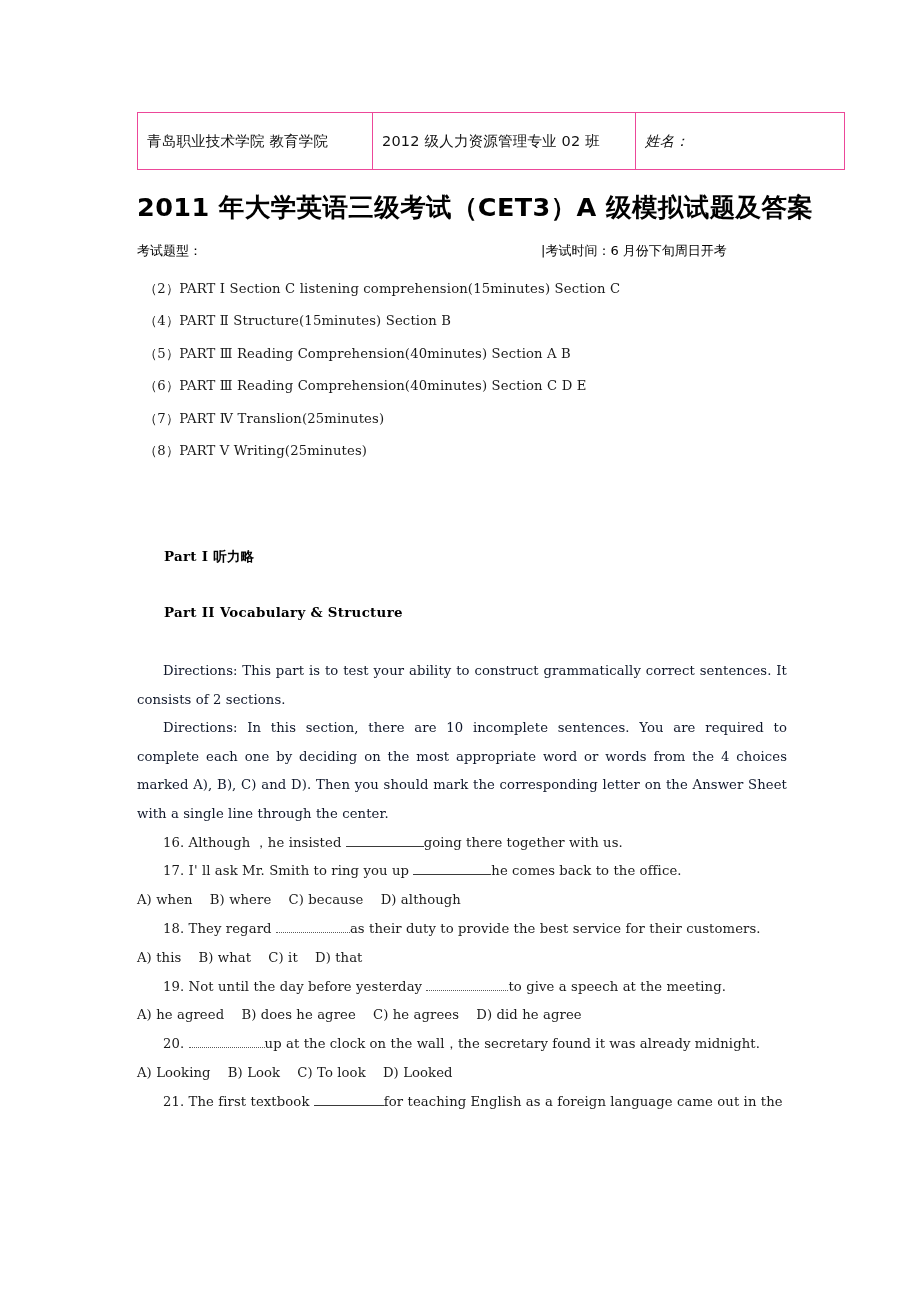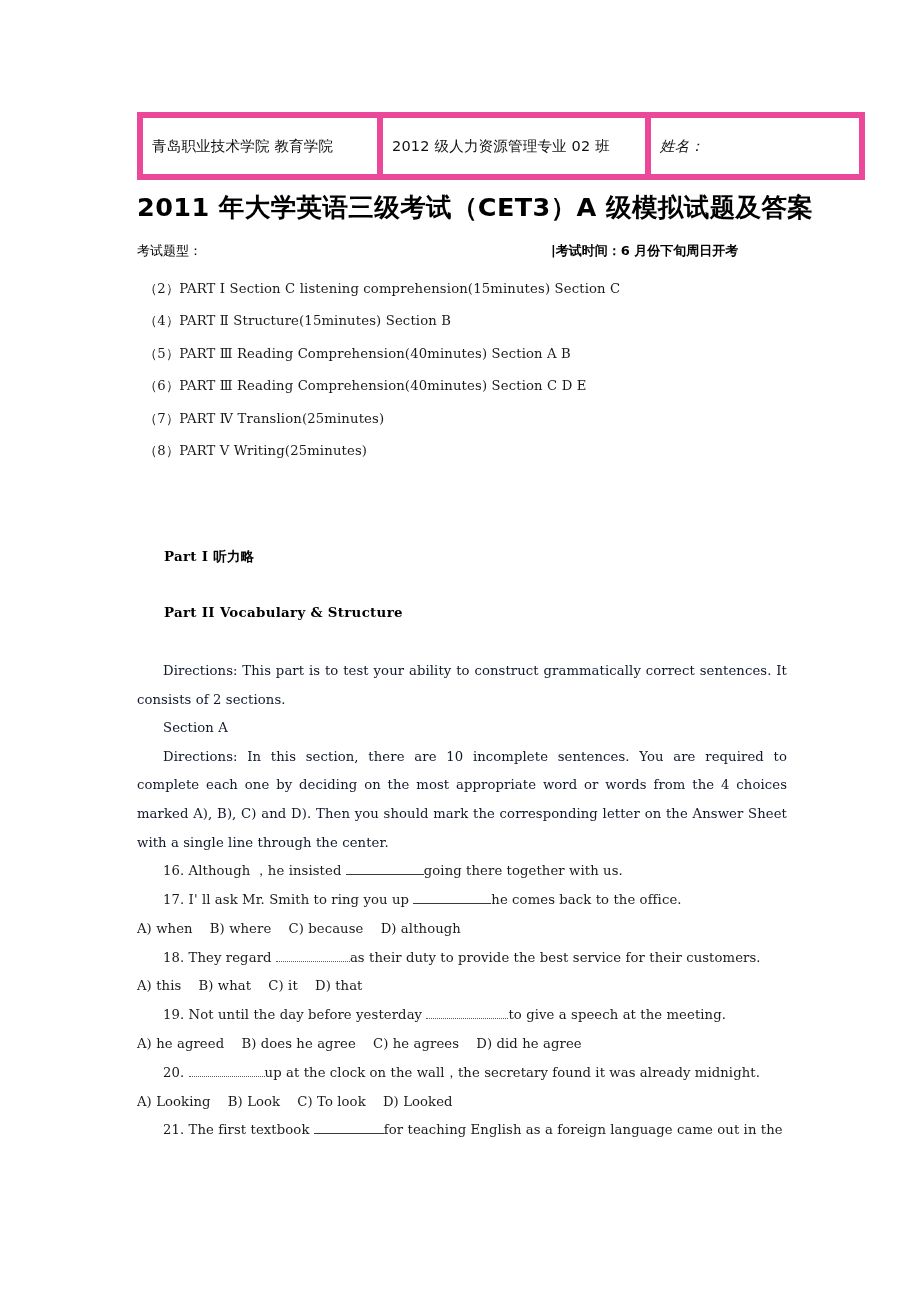--- a/index.html
+++ b/index.html
@@ -28,21 +28,21 @@
   
   .hdr-table {
     position: absolute;
     left: 137px;
     top: 112px;
     width: 650px;
     border-collapse: collapse;
     table-layout: fixed;
   }
   .hdr-table td {
-    border: 6px solid #ec4899;
+    border: 1px solid #ec4899;
     height: 56px;
     padding: 0 9px;
     vertical-align: middle;
     font-family: "DejaVu Sans", "Liberation Sans", sans-serif;
     font-size: 14.5px;
     letter-spacing: 0.2px;
     color: #111;
     white-space: nowrap;
   }
   .hdr-c1 { width: 216px; }
@@ -73,23 +73,22 @@
     font-size: 13px;
     color: #000;
   }
   .meta-left {
     position: absolute;
     left: 0; top: 0;
     white-space: nowrap;
   }
   .meta-right {
     position: absolute;
-    left: 414px; top: 0;
-    white-space: nowrap;
-    font-weight: bold;
+    left: 404px; top: 0;
+    white-space: nowrap;
   }
 
   
   .parts-list {
     position: absolute;
     left: 144px;
     top: 273px;
     width: 650px;
   }
   .part-item {
@@ -203,21 +202,20 @@
     <div class="part-item">（7）PART Ⅳ Translion(25minutes)</div>
     <div class="part-item">（8）PART Ⅴ Writing(25minutes)</div>
   </div>
 
   <div class="body-block">
 
     <div class="sec-heading h-part1">Part Ⅰ  听力略</div>
     <div class="sec-heading h-part2">Part ⅠⅠ Vocabulary &amp; Structure</div>
 
     <p class="para indent p-dir1">Directions: This part is to test your ability to construct grammatically correct sentences. It consists of 2 sections.</p>
-    <p class="para indent p-secA">Section A</p>
     <p class="para indent p-dir2">Directions: In this section, there are 10 incomplete sentences. You are required to complete each one by deciding on the most appropriate word or words from the 4 choices marked A), B), C) and D). Then you should mark the corresponding letter on the Answer Sheet with a single line through the center.</p>
 
     <div class="questions">
 
       <div class="q-line">
         <span>16.</span>
         <span>Although ，he insisted</span>
         <span class="blank bw-78"></span><span>going there together with us.</span>
       </div>
 

